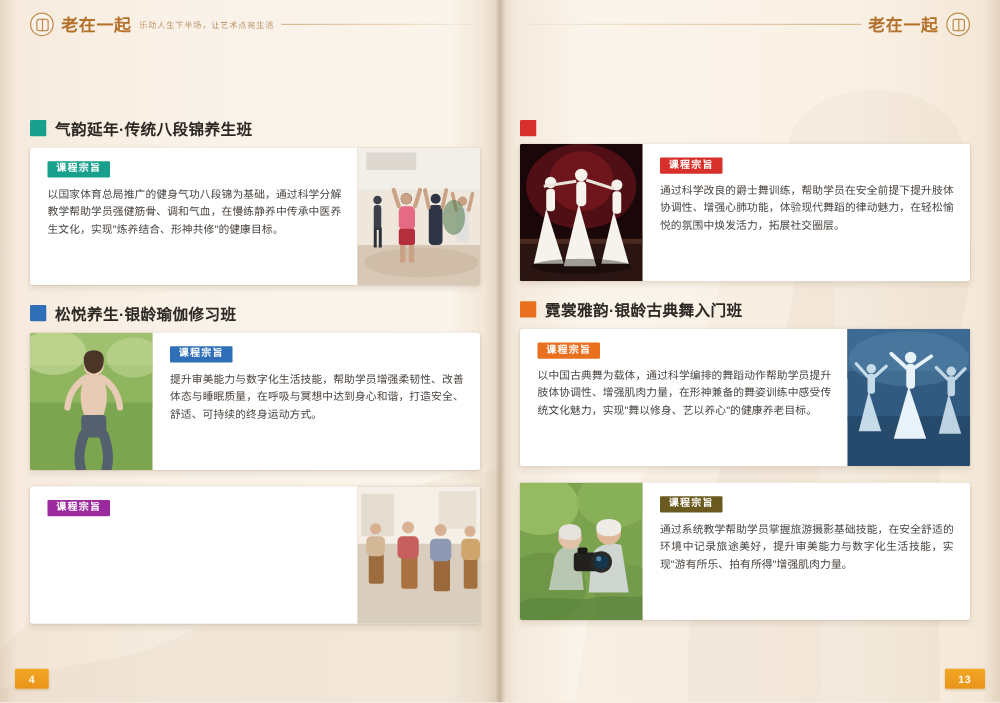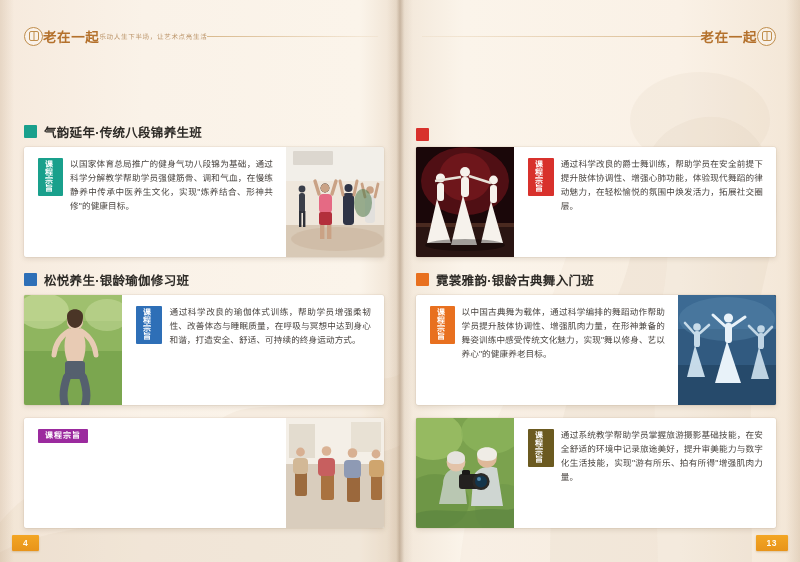--- a/index.html
+++ b/index.html
@@ -69,23 +69,24 @@
       rgba(120,92,64,.26) 50%,
       rgba(150,120,90,.10) 65%,
       rgba(150,120,90,0) 100%);
     pointer-events: none;
     z-index: 6;
   }
 
   
   .page-header {
     position: absolute;
-    top: 26px;
+    top: 9px;
     display: flex;
     align-items: center;
+    gap: 6px;
     z-index: 4;
     font-family: Liberation Mono, monospace;
   }
   .page-header.left  { left: 24px; right: 22px; }
   .page-header.right { left: 22px; right: 24px; flex-direction: row-reverse; }
 
   .brand-mark {
     width: 19px;
     height: 19px;
     flex: 0 0 19px;
@@ -138,21 +139,21 @@
 
   
   .cards {
     position: absolute;
     top: 36px;
     bottom: 34px;
     left: 22px;
     right: 22px;
     display: flex;
     flex-direction: column;
-    justify-content: flex-end;
+    justify-content: center;
     gap: 13px;
     z-index: 3;
     margin-top: 27px;
   }
   .page.left .cards  { left: 24px; right: 16px; }
   .page.right .cards { left: 16px; right: 24px; }
 
   .course-card { position: relative; }
 
   .card-title-row {
@@ -194,20 +195,21 @@
     position: relative;
     overflow: hidden;
     background: #cdbfae;
   }
   .card-media svg { display: block; width: 100%; height: 100%; }
 
   .card-text {
     flex: 1 1 auto;
     padding: 11px 13px 9px 14px;
     display: flex;
+    flex-direction: column;
     gap: 7px;
     min-width: 0;
     border-radius: 11px;
   }
 
   .aim-badge {
     align-self: flex-start;
     font-size: 8px;
     font-weight: bold;
     color: #ffffff;
@@ -344,21 +346,21 @@
                 <path d="M46 36 C36 42 32 50 31 60" stroke="#e8cbb4" stroke-width="5" fill="none" stroke-linecap="round"></path>
                 <path d="M58 36 C68 42 72 50 73 60" stroke="#e8cbb4" stroke-width="5" fill="none" stroke-linecap="round"></path>
                 <rect x="42" y="66" width="20" height="18" rx="3" fill="#55606e"></rect>
                 <path d="M44 82 C40 94 40 104 42 110" stroke="#55606e" stroke-width="8" fill="none" stroke-linecap="round"></path>
                 <path d="M60 82 C64 94 64 104 62 110" stroke="#55606e" stroke-width="8" fill="none" stroke-linecap="round"></path>
               </g>
             </svg>
           </div>
           <div class="card-text">
             <span class="aim-badge" style="background:#2e6fb7">课程宗旨</span>
-            <p class="aim-text">通过科学改良的瑜伽体式训练，帮助学员增强柔韧性、改善体态与睡眠质量，在呼吸与冥想中达到身心和谐，打造安全、舒适、可持续的终身运动方式。</p>
+            <p class="aim-text">提升审美能力与数字化生活技能，帮助学员增强柔韧性、改善体态与睡眠质量，在呼吸与冥想中达到身心和谐，打造安全、舒适、可持续的终身运动方式。</p>
           </div>
         </div>
       </article>
 
       <article class="course-card">
         <div class="card-body media-right">
           <div class="card-media">
             <svg viewBox="0 0 100 110" preserveAspectRatio="xMidYMid slice">
               <rect width="100" height="110" fill="#efe9e0"></rect>
               <rect y="0" width="100" height="46" fill="#f4efe7"></rect>

